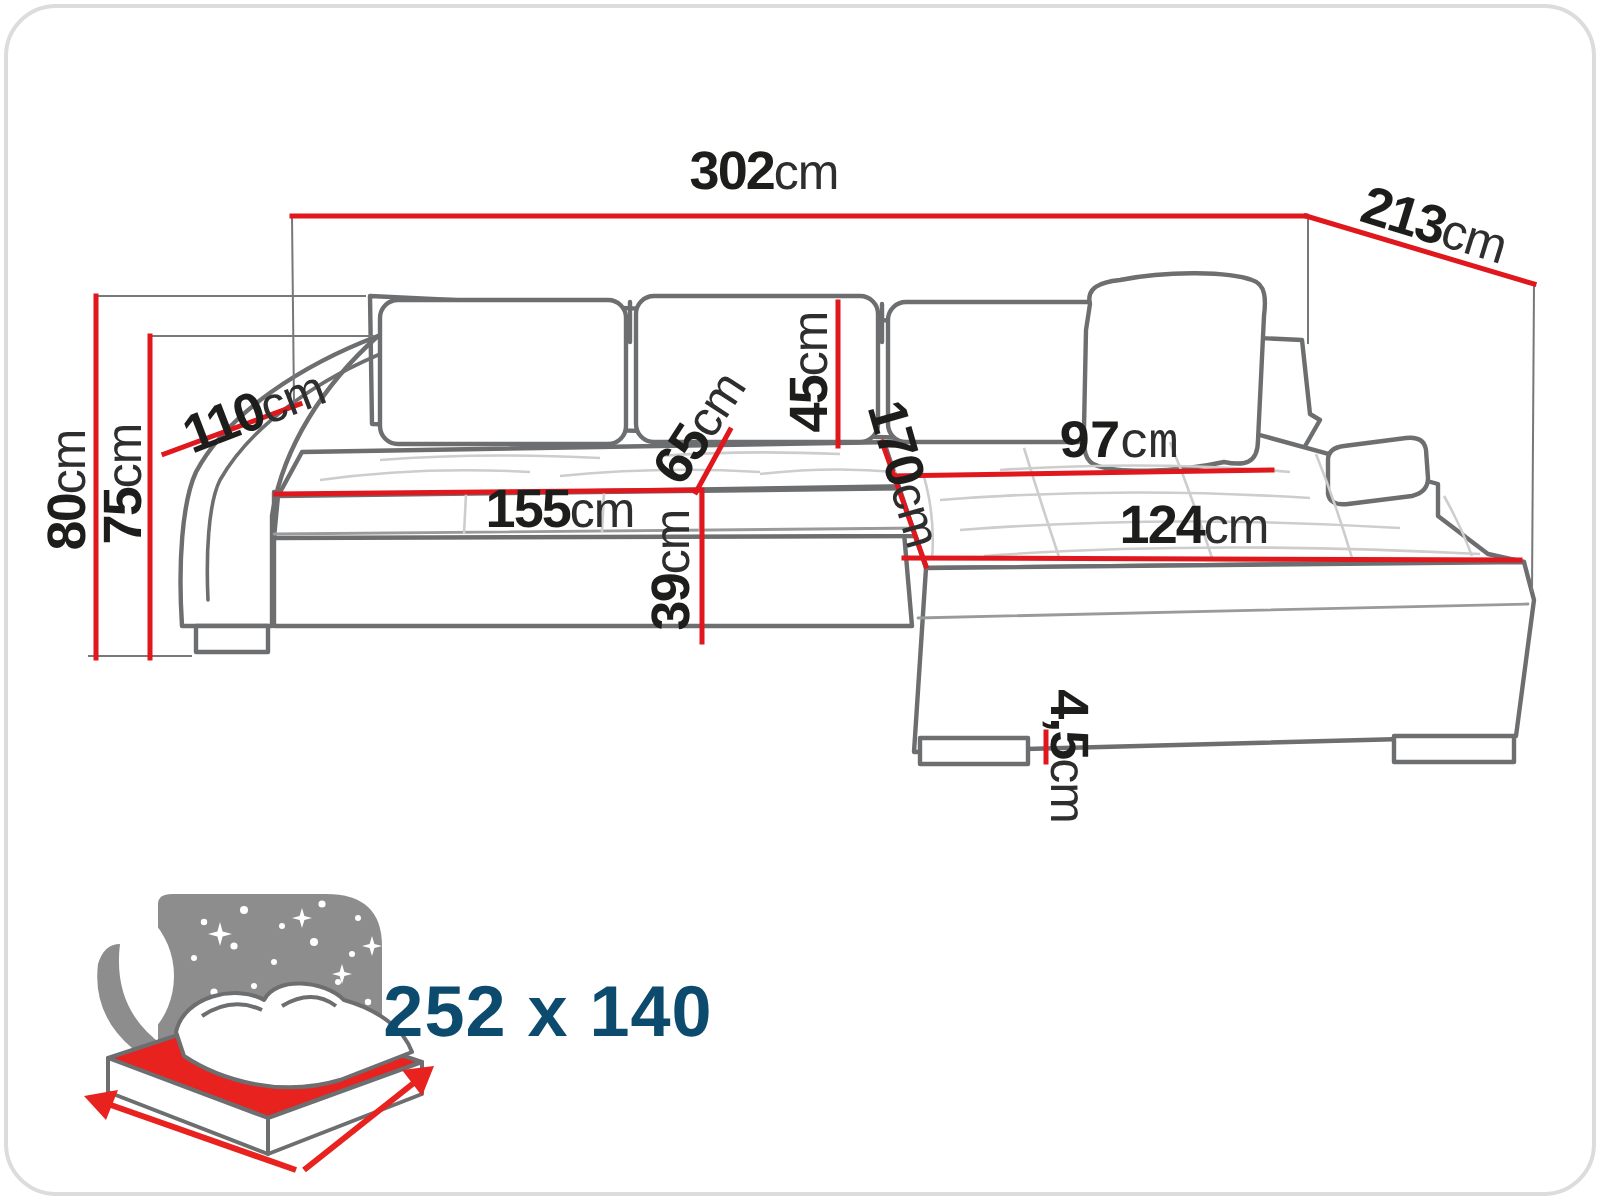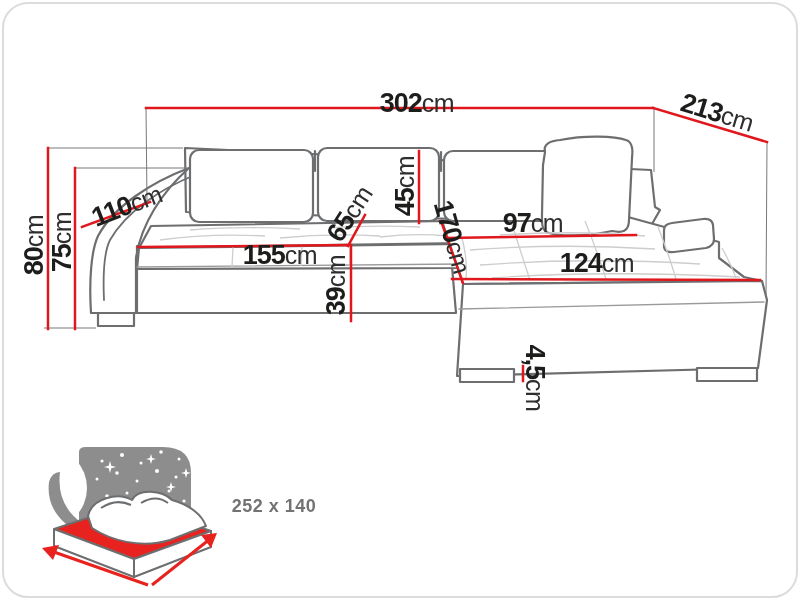--- a/index.html
+++ b/index.html
@@ -5,21 +5,21 @@
   html,body{margin:0;padding:0;background:#ffffff;}
   #stage{position:relative;width:800px;height:600px;background:#ffffff;overflow:hidden;
          font-family:"Liberation Sans",sans-serif;}
   #frame{position:absolute;inset:2px;border:2px solid #dcdcdc;border-radius:26px;pointer-events:none;}
   #diagram-svg{position:absolute;left:0;top:0;width:800px;height:600px;}
   .dim-label{position:absolute;white-space:nowrap;line-height:1;color:#1d1d1b;
              transform-origin:center center;}
   .dim-label .num{font-weight:700;font-size:27px;letter-spacing:-1px;}
   .dim-label .unit{font-weight:400;font-size:25px;letter-spacing:-0.5px;color:#2e2e2e;}
   .size-label{position:absolute;white-space:nowrap;line-height:1;font-weight:700;
-              font-size:18px;color:#737373;letter-spacing:0.5px;transform:translate(-50%,-50%);}
+              font-size:36px;color:#0c4a6e;letter-spacing:0.5px;transform:translate(-50%,-50%);}
 </style>
 </head>
 <body>
 
 <div id="stage">
 
   <svg id="diagram-svg" viewBox="0 0 800 600">
 
     <g fill="#ffffff" stroke-width="2.2" stroke-linejoin="round" stroke-linecap="round" stroke="#6d6e70">
 
@@ -147,21 +147,21 @@
 
       <g stroke-width="3" fill="none" stroke="#e8231f">
         <path d="M 148,585 L 54,552"></path>
         <path d="M 152,585 L 210,539"></path>
       </g>
       <path d="M 42,548 L 59,545 L 53,560 Z" stroke="none" fill="#e8231f"></path>
       <path d="M 217,533 L 201,535 L 211,548 Z" stroke="none" fill="#e8231f"></path>
     </g>
   </svg>
 
-  <div class="dim-label" style="left:382px;top:103px;transform:translate(-50%,-50%);margin-left:35px;">
+  <div class="dim-label" style="left:382px;top:86px;transform:translate(-50%,-50%);">
     <span class="num">302</span><span class="unit">cm</span>
   </div>
 
   <div class="dim-label" style="left:717px;top:113px;transform:translate(-50%,-50%) rotate(17deg);">
     <span class="num">213</span><span class="unit">cm</span>
   </div>
 
   <div class="dim-label" style="left:127px;top:206px;transform:translate(-50%,-50%) rotate(-21deg);">
     <span class="num">110</span><span class="unit">cm</span>
   </div>
@@ -187,21 +187,21 @@
   </div>
 
   <div class="dim-label" style="left:452px;top:237px;transform:translate(-50%,-50%) rotate(74deg);">
     <span class="num">170</span><span class="unit">cm</span>
   </div>
 
   <div class="dim-label" style="left:336px;top:285px;transform:translate(-50%,-50%) rotate(-90deg);">
     <span class="num">39</span><span class="unit">cm</span>
   </div>
 
-  <div class="dim-label" style="left:533px;top:223px;transform:translate(-50%,-50%);">
+  <div class="dim-label" style="left:559px;top:223px;transform:translate(-50%,-50%);font-family:Liberation Mono, monospace;">
     <span class="num">97</span><span class="unit">cm</span>
   </div>
 
   <div class="dim-label" style="left:597px;top:263px;transform:translate(-50%,-50%);">
     <span class="num">124</span><span class="unit">cm</span>
   </div>
 
   <div class="dim-label" style="left:534px;top:378px;transform:translate(-50%,-50%) rotate(90deg);">
     <span class="num">4,5</span><span class="unit">cm</span>
   </div>

